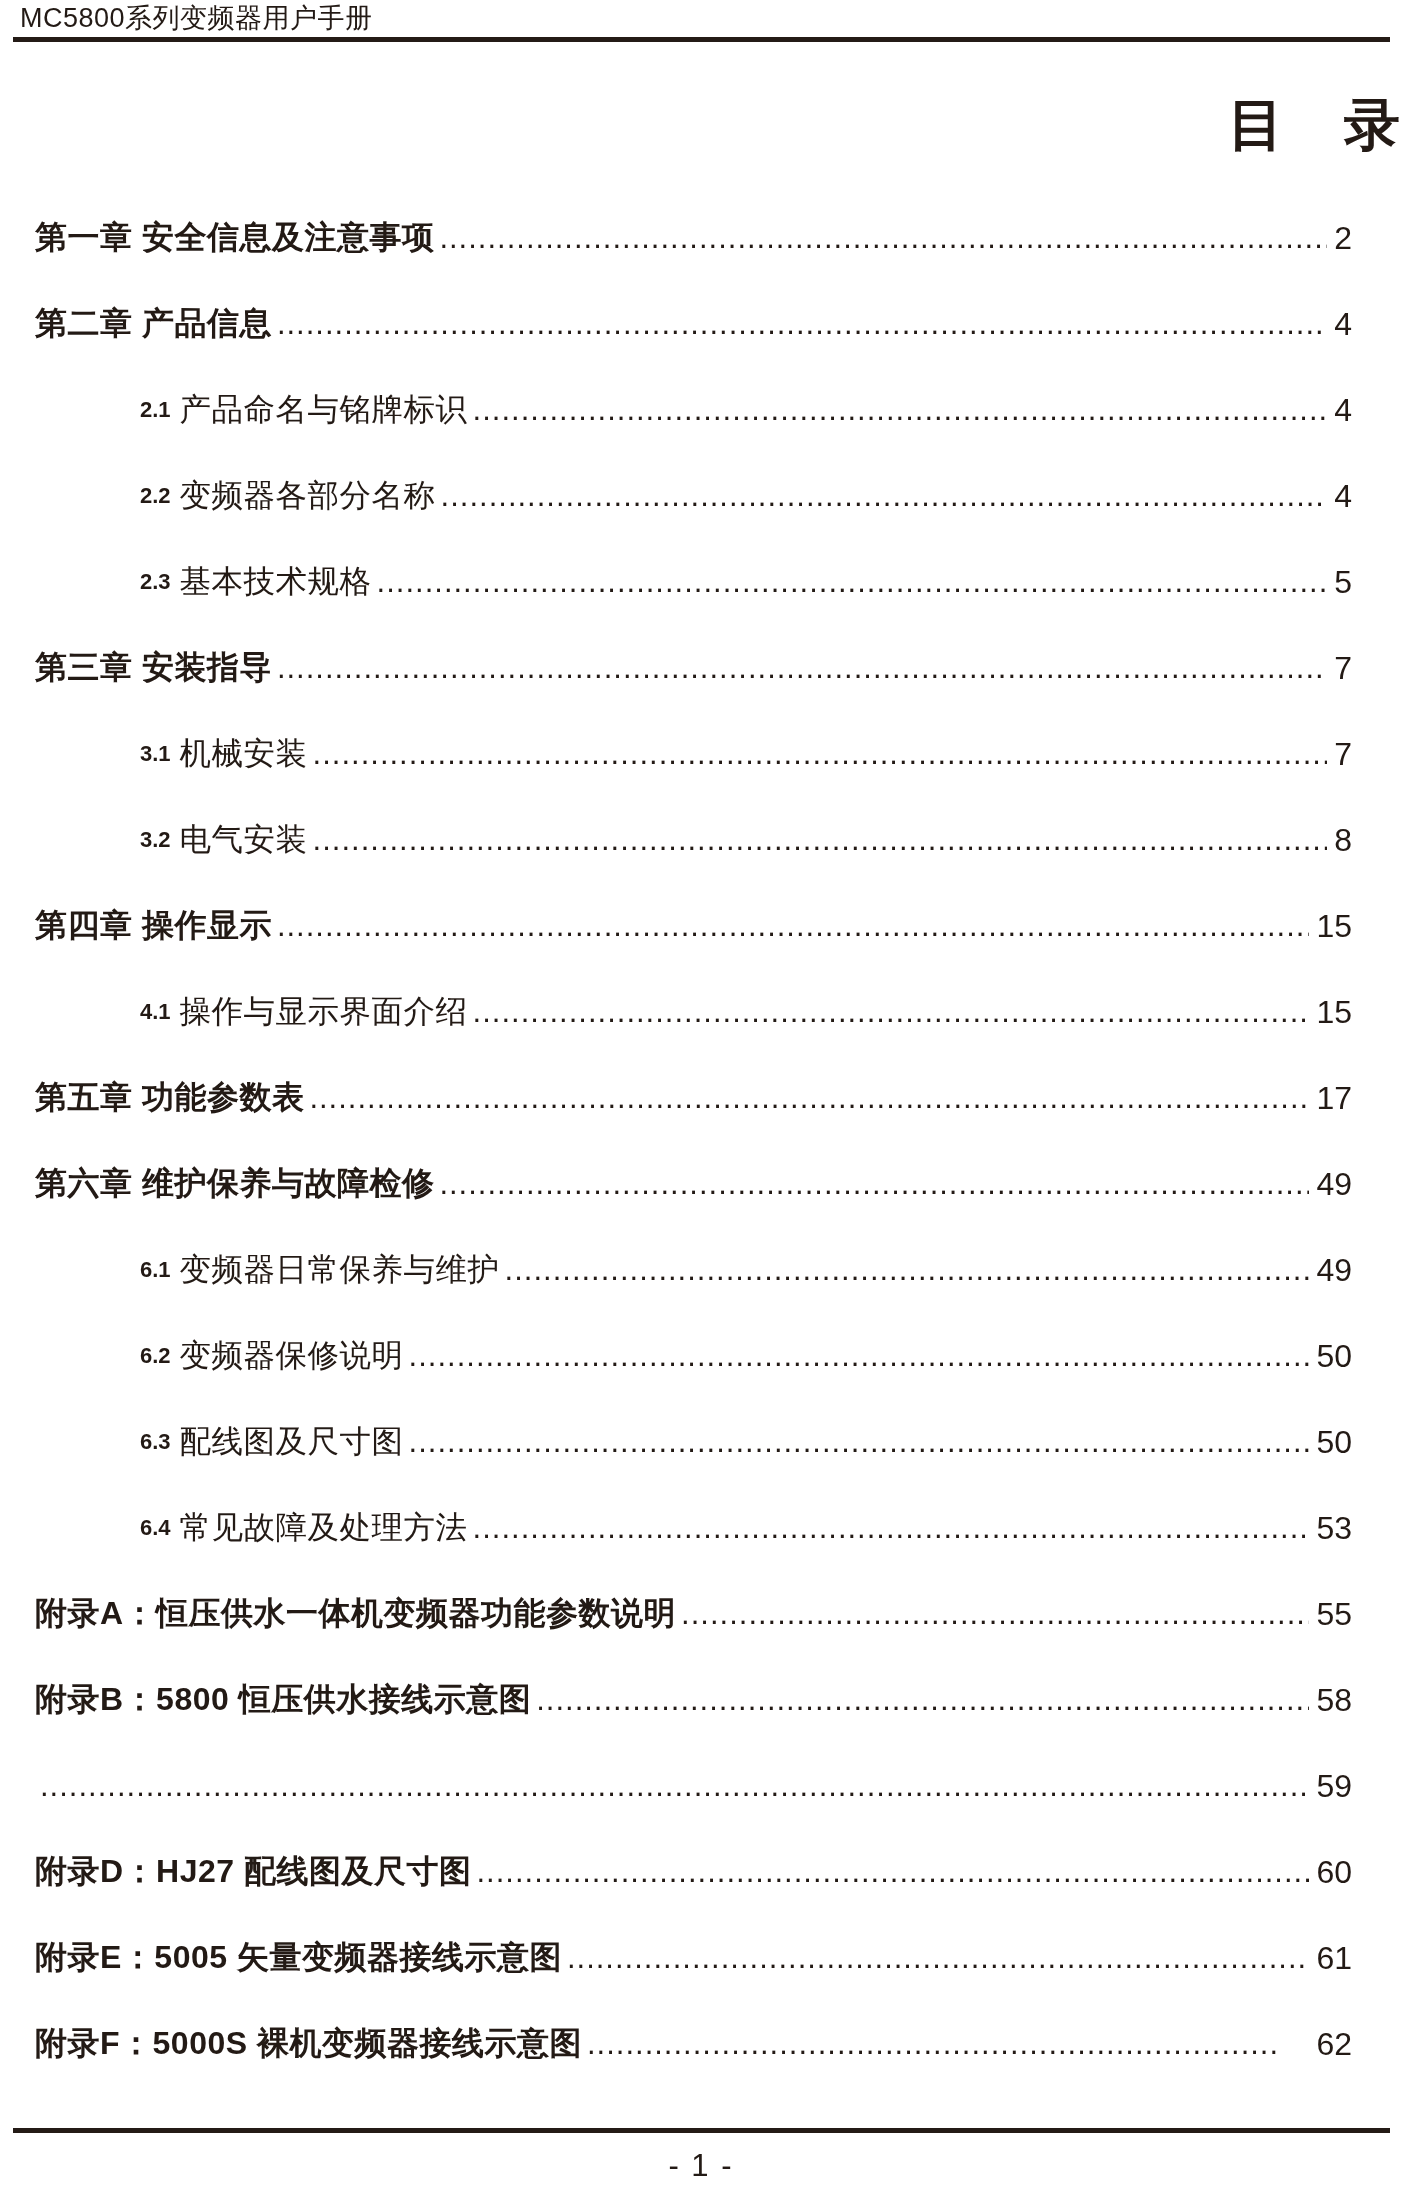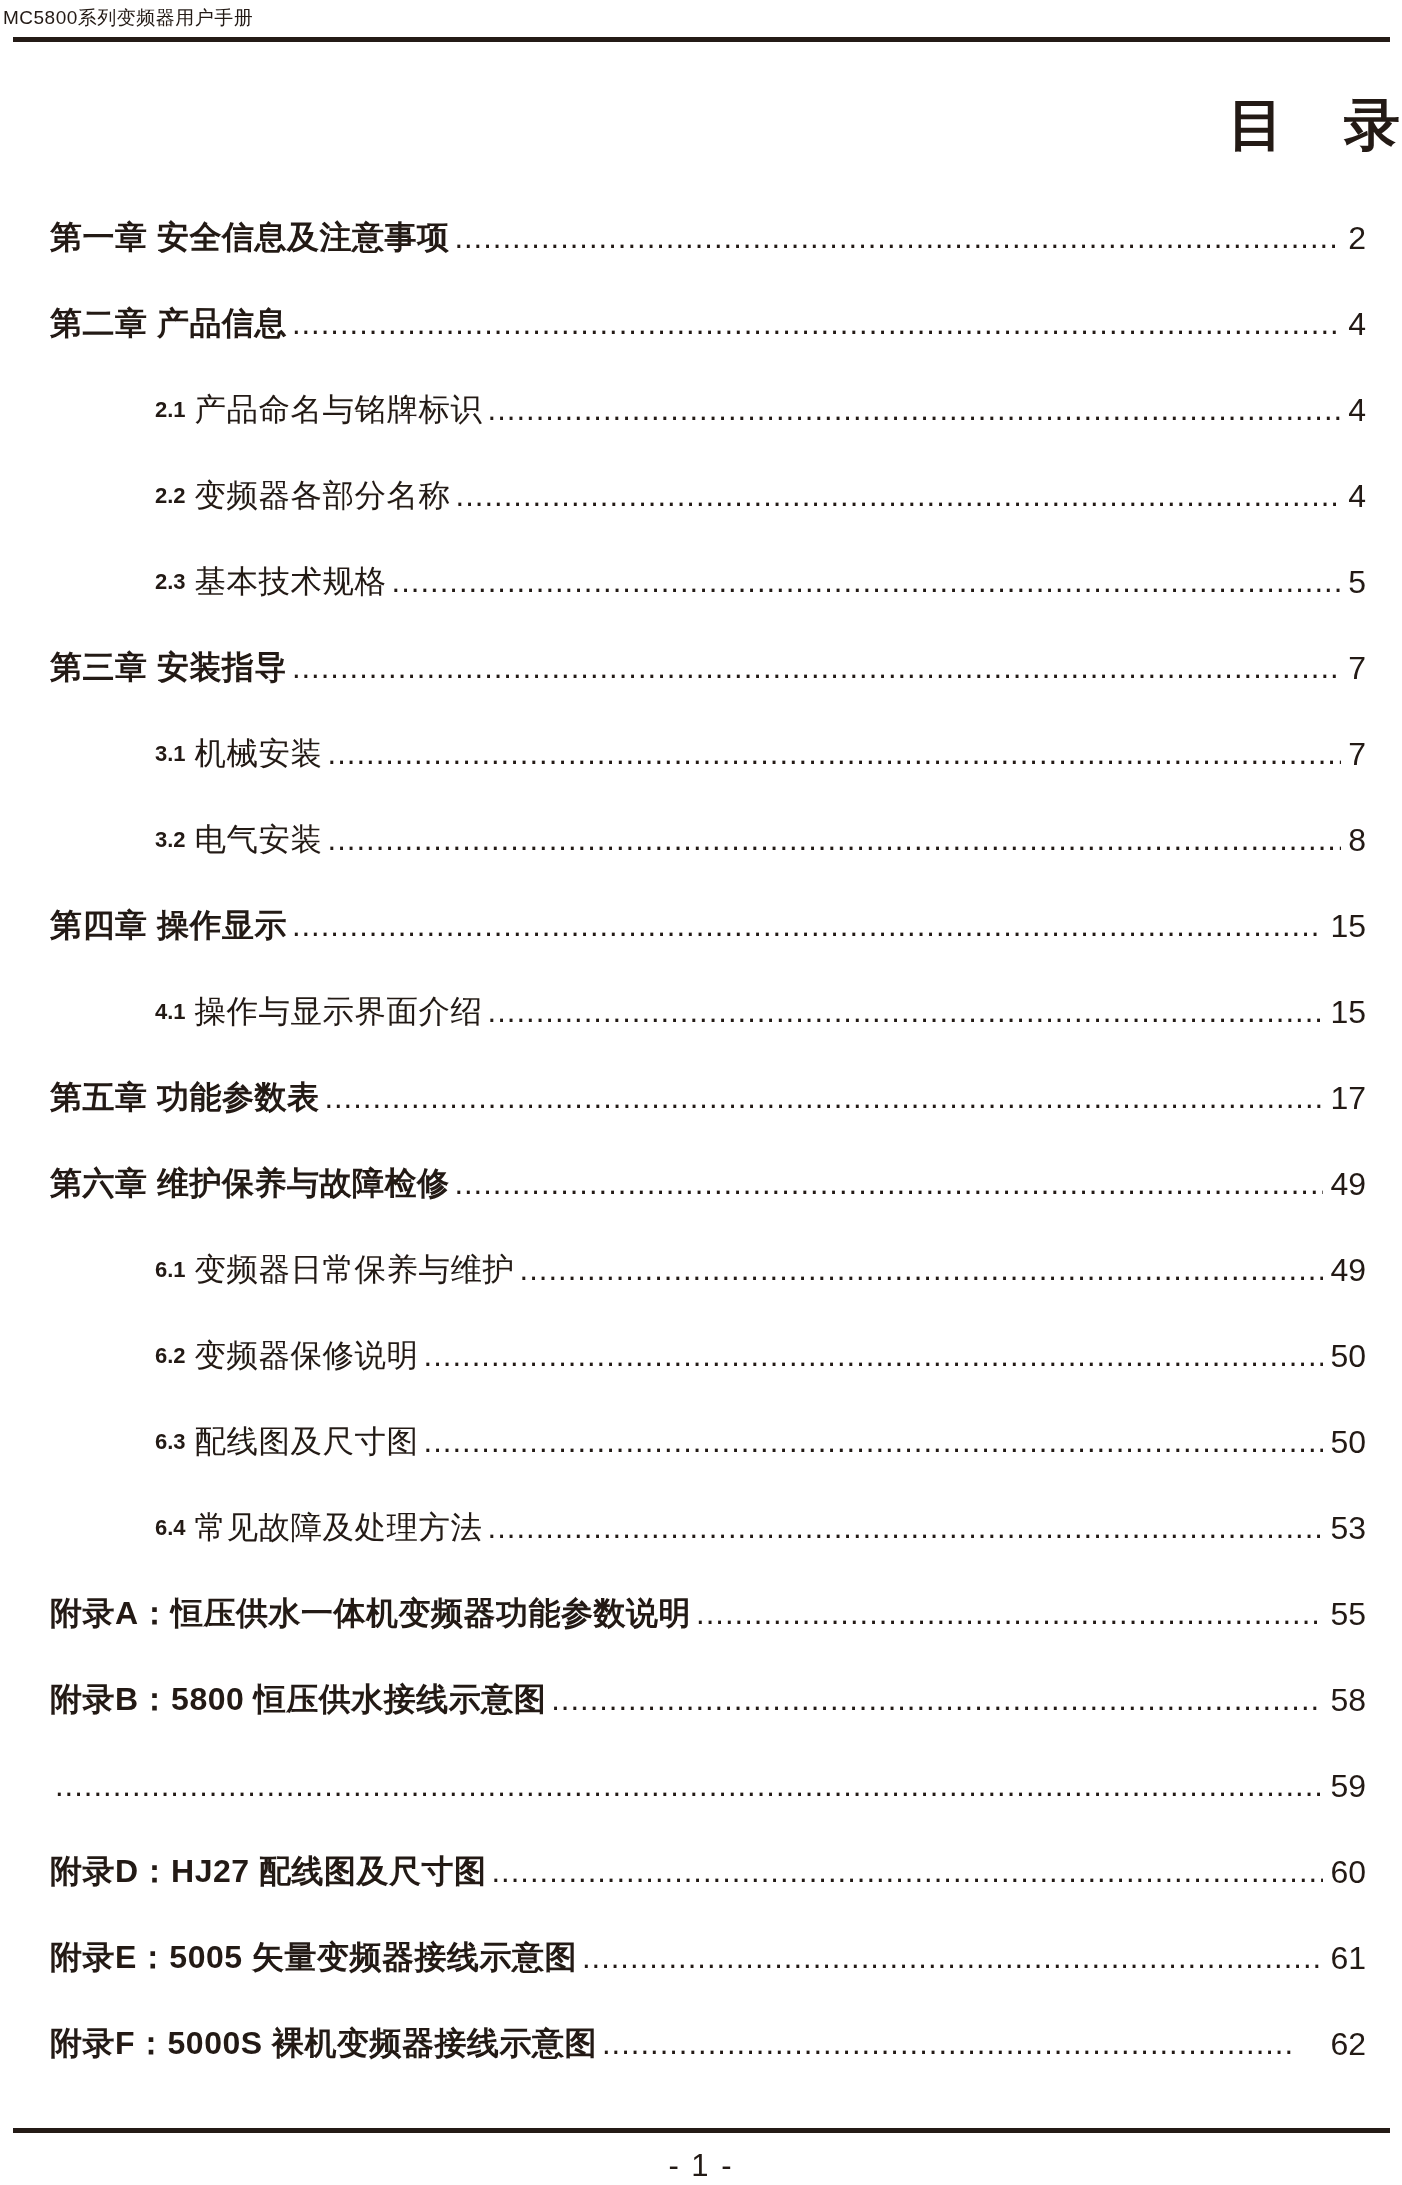--- a/index.html
+++ b/index.html
@@ -13,23 +13,23 @@
     height: 2185px;
     background: #ffffff;
     overflow: hidden;
     font-family: "Liberation Sans", sans-serif;
     color: #231a15;
   }
 
   
   .header-title {
     position: absolute;
-    left: 3px;
+    left: 20px;
     top: 1px;
-    font-size: 19px;
+    font-size: 27px;
     line-height: 34px;
     font-weight: 400;
     letter-spacing: 0.5px;
     white-space: nowrap;
   }
   .header-rule {
     position: absolute;
     left: 13px;
     right: 12px;
     top: 37px;
@@ -49,22 +49,21 @@
     line-height: 64px;
     font-weight: 700;
     letter-spacing: 2px;
   }
 
   
   .toc {
     position: absolute;
     top: 195px;
     left: 35px;
-    right: 36px;
-    margin-left: 15px;
+    right: 50px;
   }
   .toc-row {
     display: flex;
     align-items: center;
     height: 86px;
     white-space: nowrap;
   }
   .entry-num {
     font-weight: 700;
     font-size: 22px;

